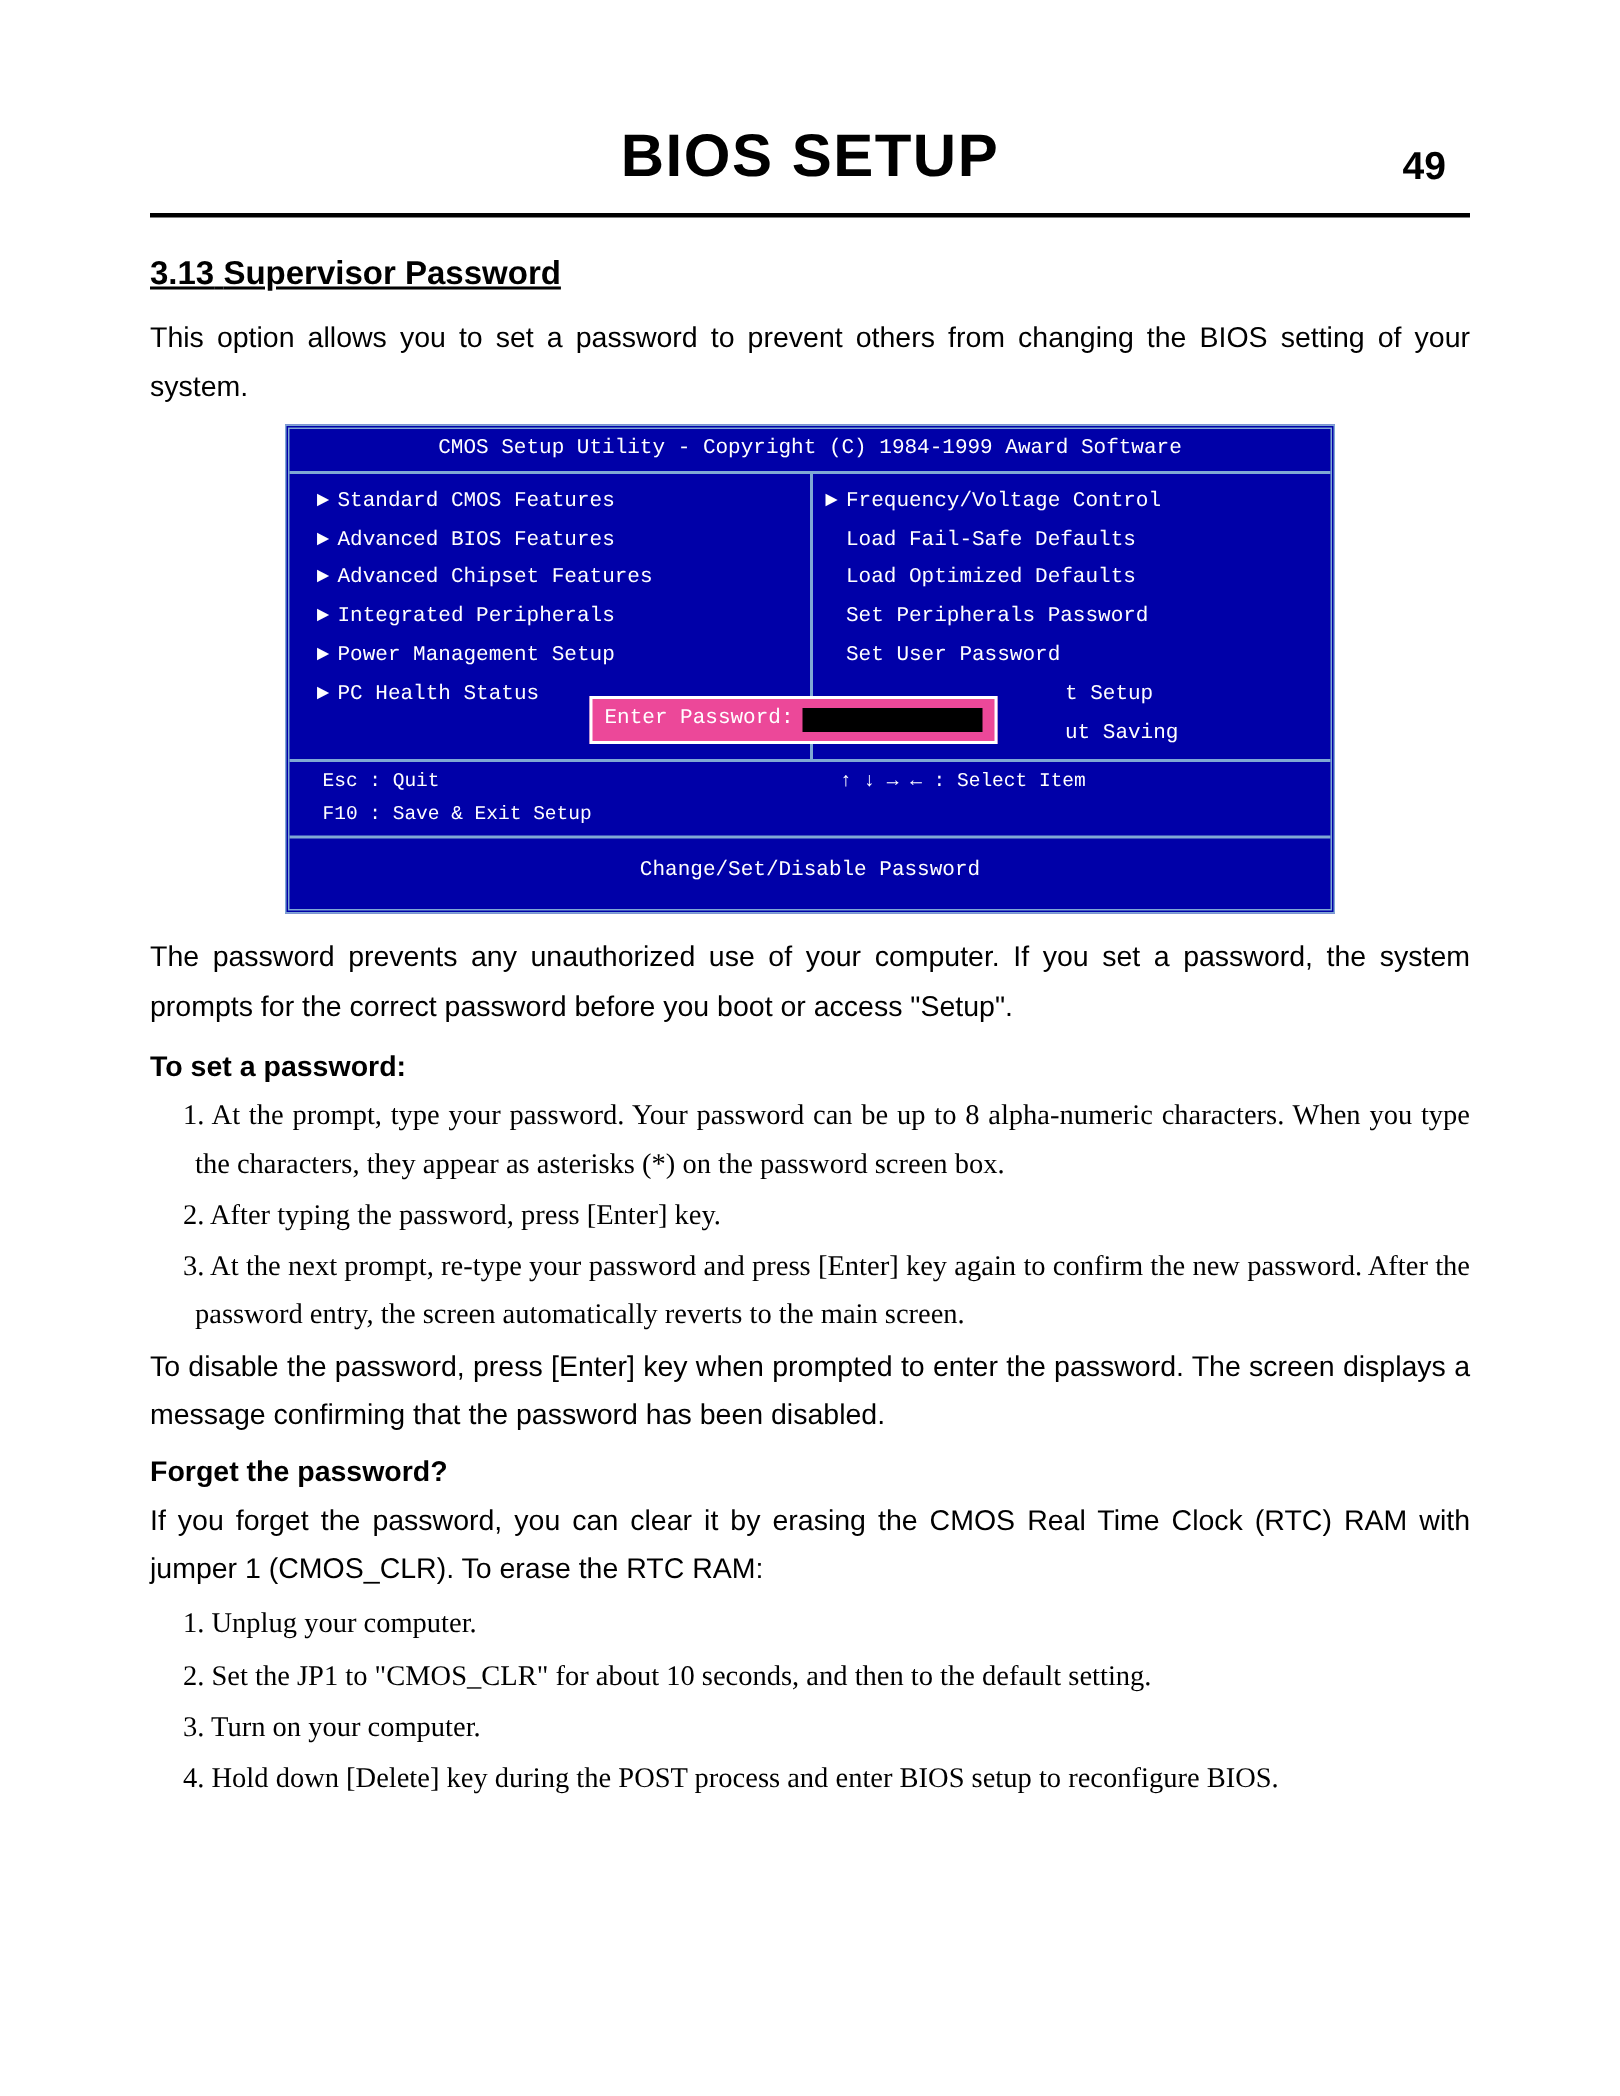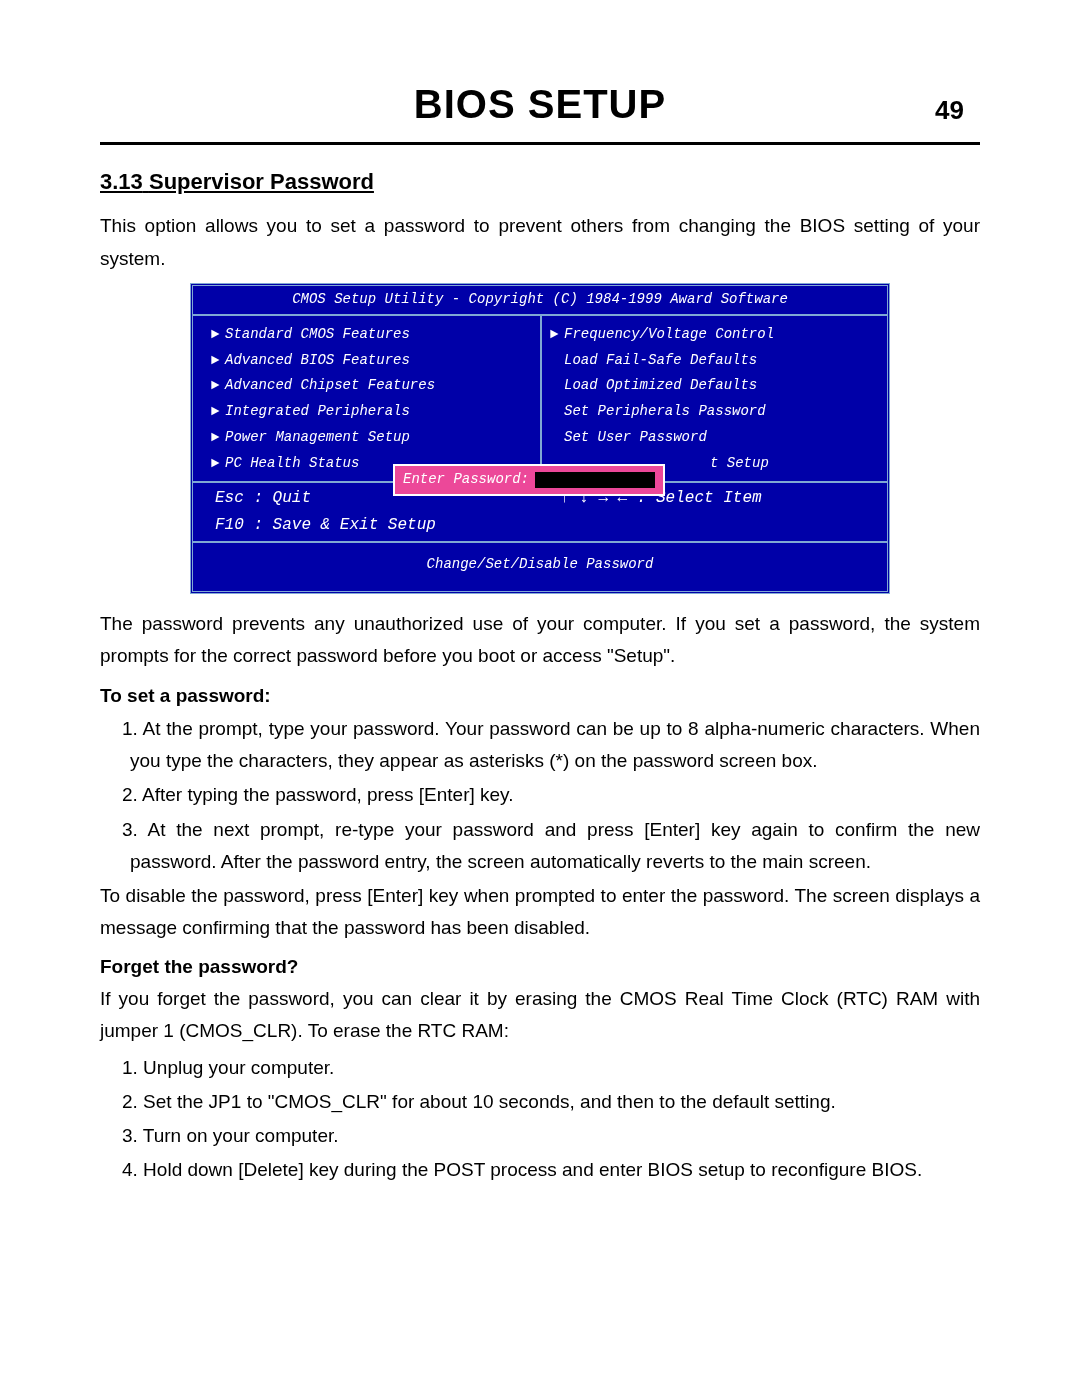--- a/index.html
+++ b/index.html
@@ -52,21 +52,20 @@
   .bios-box {
     background: #0000a8;
     color: #fff;
     font-family: "Courier New", monospace;
     font-size: 14px;
     border: 3px double #7fa8d4;
     margin: 8px auto 14px auto;
     width: 700px;
     padding: 0;
     line-height: 1.7;
-    font-style: italic;
   }
   .bios-title {
     text-align: center;
     padding: 2px 0;
   }
   .bios-menu {
     border-top: 2px solid #7fa8d4;
     border-bottom: 2px solid #7fa8d4;
     padding: 6px 18px 4px 18px;
     display: flex;
@@ -97,33 +96,33 @@
   .pw-input-box {
     display: inline-block;
     width: 120px;
     height: 16px;
     background: #000;
   }
   .bios-footer1 {
     padding: 2px 22px 2px 22px;
     display: flex;
     border-bottom: 2px solid #7fa8d4;
-    font-size: 16px;
+    font-size: 13px;
   }
   .bios-footer1 .left { flex: 1; }
   .bios-footer1 .right { flex: 1; text-align: left; padding-left: 40px; }
   .bios-footer2 {
     text-align: center;
     padding: 10px 0 14px 0;
   }
   .bold-sub {
     font-weight: bold;
     margin-top: 8px;
   }
-  .steps { padding-left: 22px; }
+  .steps { padding-left: 22px; font-family: Liberation Serif, serif; }
   .step {
     text-align: justify;
     padding-left: 8px;
     text-indent: -8px;
     margin-bottom: 2px;
   }
   .gap { margin-top: 6px; }
 </style>
 </head>
 <body>
@@ -155,20 +154,21 @@
       <div class="bios-row"><span class="tri">►</span><span>PC Health Status</span></div>
     </div>
 
     <div class="bios-col" style="padding-left:20px;">
       <div class="bios-row"><span class="tri">►</span><span>Frequency/Voltage Control</span></div>
       <div class="bios-row"><span class="tri">&nbsp;</span><span>Load Fail-Safe Defaults</span></div>
       <div class="bios-row"><span class="tri">&nbsp;</span><span>Load Optimized Defaults</span></div>
       <div class="bios-row"><span class="tri">&nbsp;</span><span>Set Peripherals Password</span></div>
       <div class="bios-row"><span class="tri">&nbsp;</span><span>Set User Password</span></div>
       <div class="bios-row" style="padding-left:160px;"><span>t Setup</span></div>
+      <div class="bios-row" style="padding-left:160px;"><span>ut Saving</span></div>
     </div>
 
     <div class="pw-dialog">
       <span>Enter Password:</span>
       <span class="pw-input-box"></span>
     </div>
   </div>
 
   <div class="bios-footer1">
     <div class="left">

